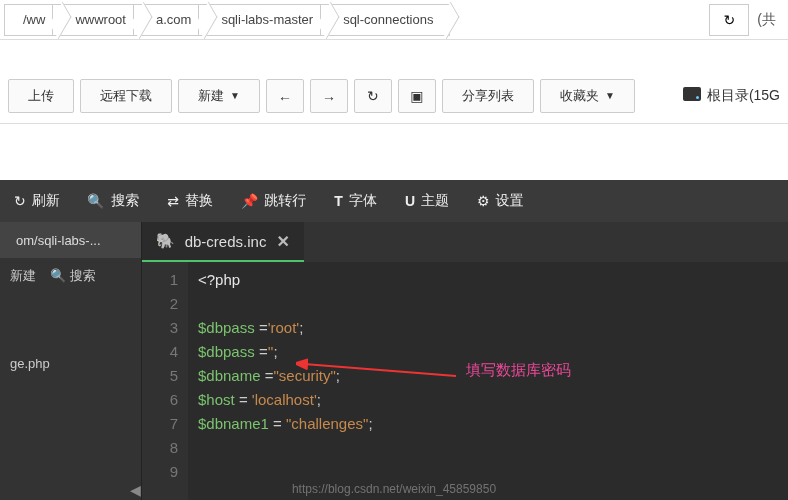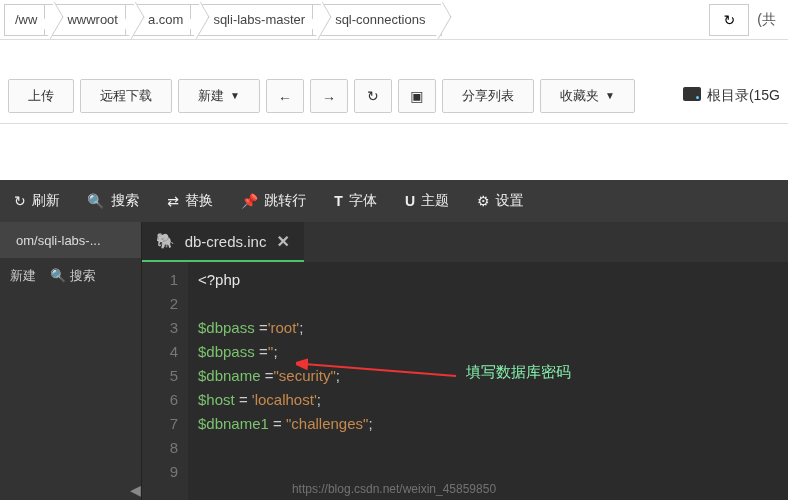--- a/index.html
+++ b/index.html
@@ -1,19 +1,19 @@
 <!DOCTYPE html>
 <html><head>
 <meta charset="utf-8">
 <style>
 *{margin:0;padding:0;box-sizing:border-box;font-family:"Microsoft YaHei",Arial,sans-serif}
 body{width:788px;height:500px;overflow:hidden;background:#fff;position:relative}
 .breadcrumb{height:40px;display:flex;align-items:center;border-bottom:1px solid #ddd;background:#fff;padding:0 4px}
 .bc-item{position:relative;height:32px;display:flex;align-items:center;padding:0 16px 0 22px;background:#fff;border:1px solid #ccc;margin-left:-10px;font-size:13px;color:#444;cursor:pointer}
-.bc-item:first-child{margin-left:0;padding-left:10px}
+.bc-item:first-child{margin-left:0;padding-left:18px}
 .bc-item::after{content:"";position:absolute;right:-8px;top:3px;width:16px;height:24px;border-top:1px solid #ccc;border-right:1px solid #ccc;transform:rotate(45deg) skew(15deg,15deg);background:#fff;z-index:1}
 .bc-refresh{margin-left:auto;width:40px;height:32px;border:1px solid #ccc;display:flex;align-items:center;justify-content:center;cursor:pointer;font-size:14px}
 .bc-extra{padding:0 8px;color:#555;font-size:14px}
 .toolbar{height:56px;display:flex;align-items:center;padding:0 8px;gap:6px;border-bottom:1px solid #ddd;background:#fff;margin-top:28px}
 .tbtn{height:34px;padding:0 19px;border:1px solid #ccc;background:#fafafa;font-size:13px;color:#333;display:flex;align-items:center;gap:4px;cursor:pointer;border-radius:2px}
 .tbtn.icon{padding:0;width:38px;justify-content:center;font-size:14px}
 .spacer{flex:1}
 .rootdir{display:flex;gap:6px;color:#333;font-size:14px}
 .disk{width:18px;height:14px;background:#333;border-radius:2px;position:relative}
 .disk::after{content:"";position:absolute;bottom:2px;right:2px;width:3px;height:3px;background:#6cf;border-radius:50%}
@@ -31,21 +31,21 @@
 .tab .elephant{color:#5a8fd6;font-size:15px}
 .tab .close{color:#bbb;cursor:pointer;font-size:16px;font-weight:bold}
 .code{flex:1;display:flex;font-family:Consolas,monospace;font-size:15px;line-height:24px;background:#2b2b2b;position:relative}
 .gutter{width:46px;background:#313131;color:#777;text-align:right;padding:6px 10px 0 0}
 .lines{flex:1;padding:6px 0 0 10px;position:relative;color:#ccc}
 .l{white-space:pre}
 .var{color:#7bc36f}
 .str{color:#c78a4e}
 .cmt{color:#6a8a6a}
 .php{color:#e5e5e5}
-.annotation{position:absolute;color:#86efac;font-size:15px;font-family:Liberation Sans, sans-serif}
+.annotation{position:absolute;color:#ec4899;font-size:15px;font-family:Liberation Mono, monospace}
 .arrow{position:absolute;pointer-events:none}
 .watermark{position:absolute;bottom:4px;left:50%;transform:translateX(-50%);color:rgba(200,200,200,0.45);font-size:12px}
 .dd{font-size:10px;margin-left:2px}
 .collapse{position:absolute;bottom:2px;left:130px;color:#888;font-size:14px}
 </style>
 </head>
 <body>
 
 <div class="breadcrumb">
   <div class="bc-item">/ww</div>
@@ -112,20 +112,21 @@
       </div>
   </div>
 
   <div class="ed-body">
     <div class="sidebar">
       <div class="sb-tab">om/sqli-labs-...</div>
       <div class="sb-tools">
         <span>新建</span>
         <span><span>🔍</span> <span>搜索</span></span>
       </div>
+      <div class="sb-file">ge.php</div>
     </div>
 
     <div class="main">
       <div class="tabs">
         <div class="tab">
           <span class="elephant">🐘</span>
           <span>db-creds.inc</span>
           <span class="close">✕</span>
         </div>
       </div>

